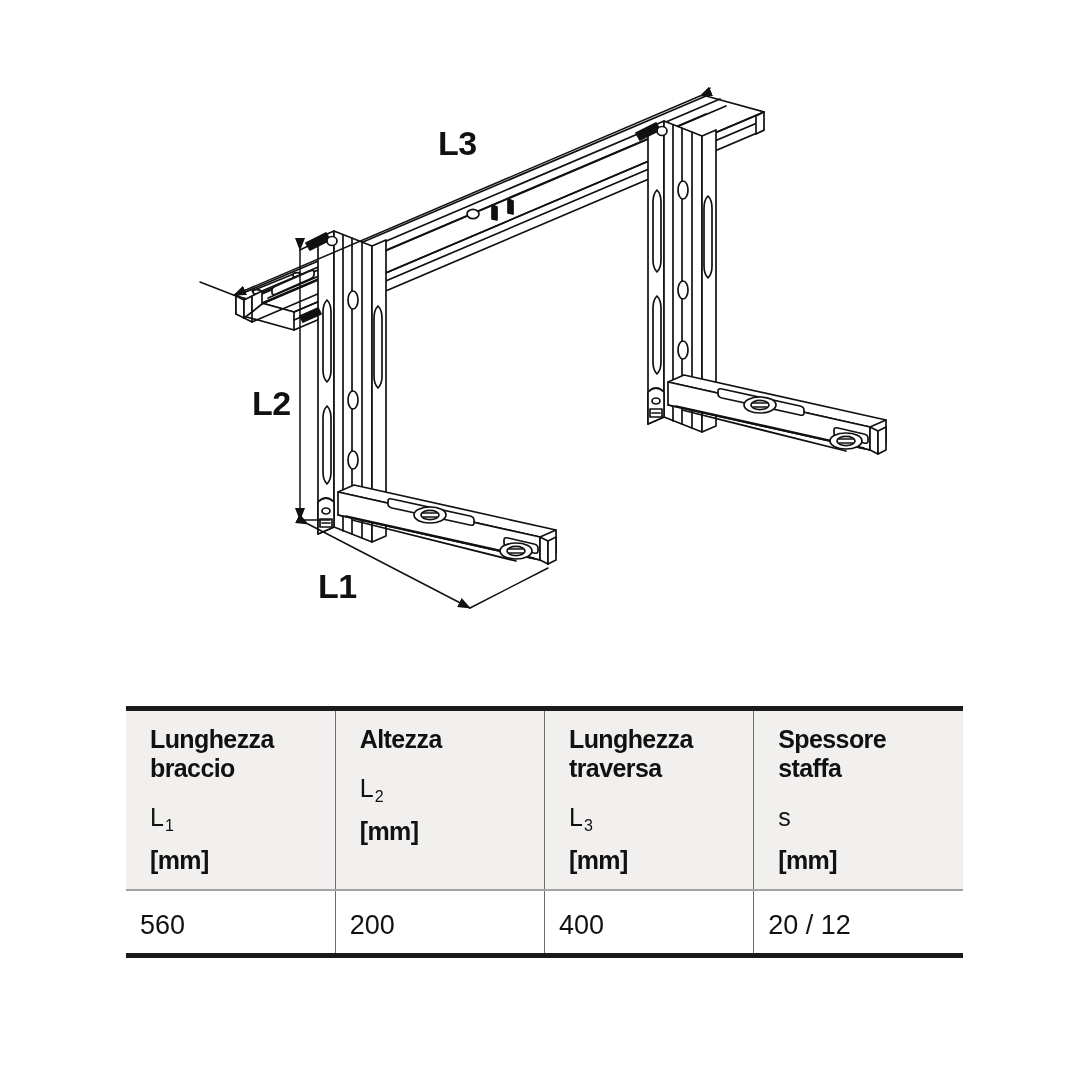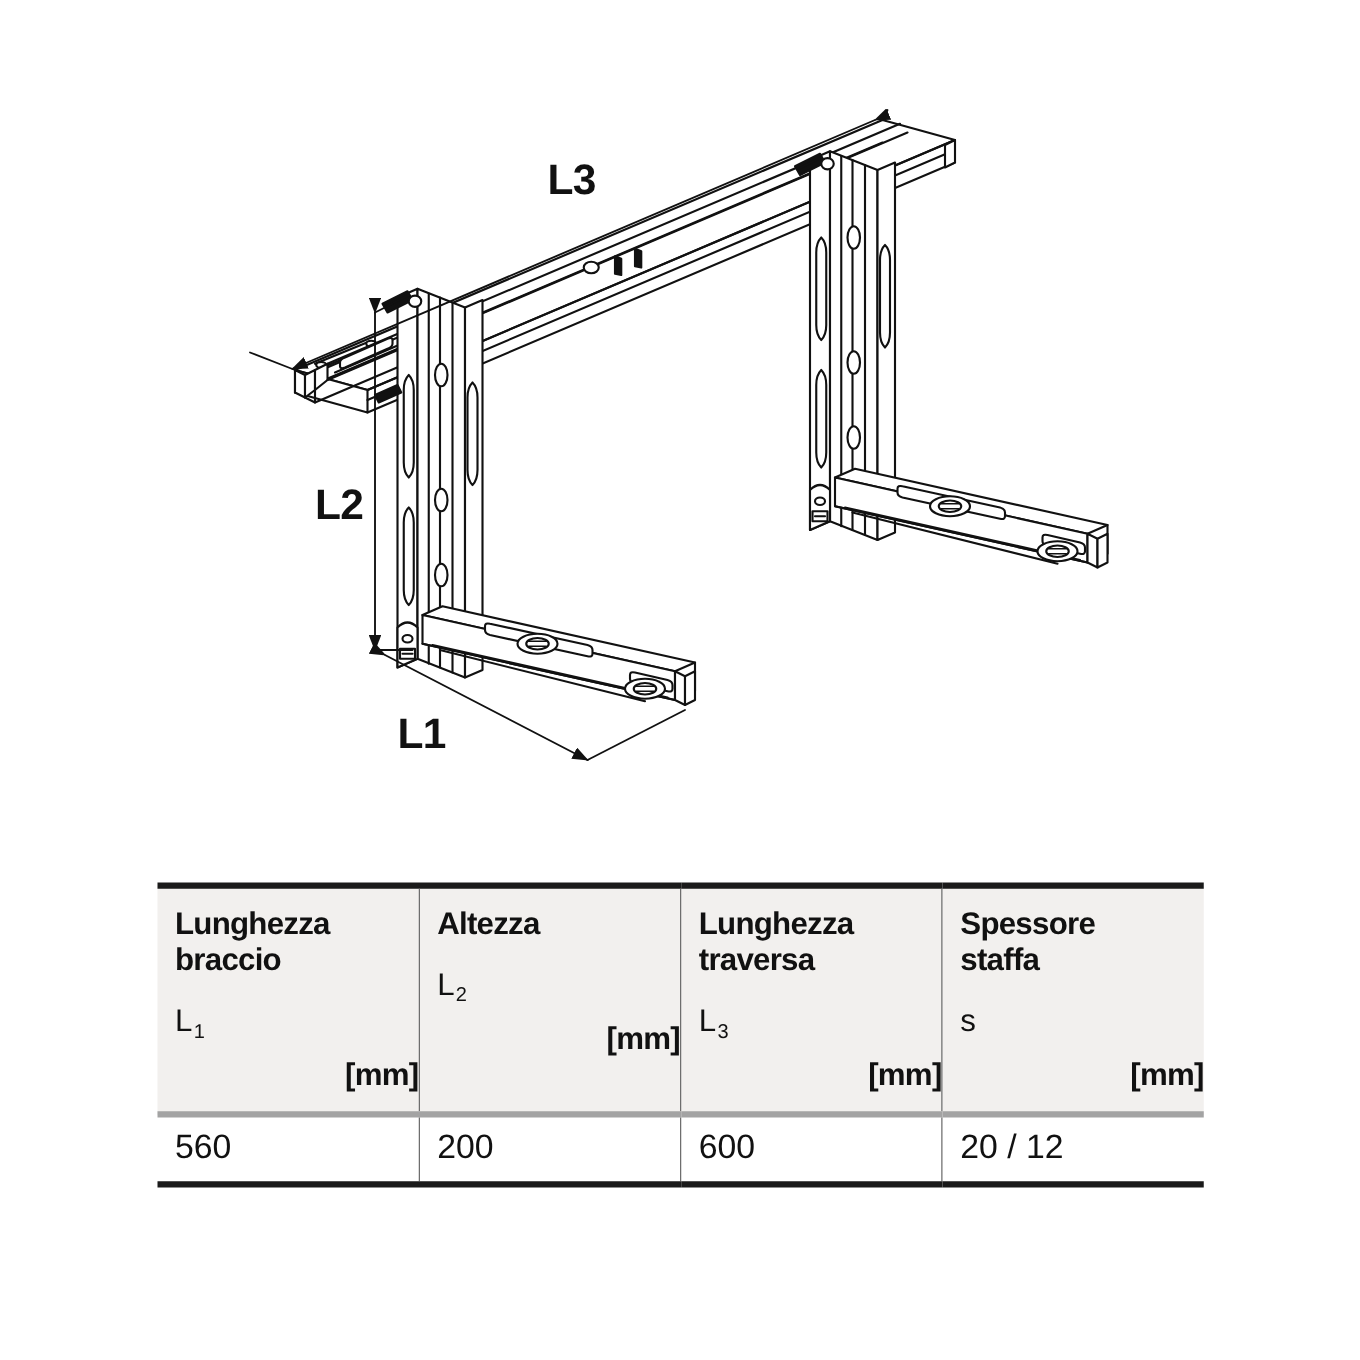--- a/index.html
+++ b/index.html
@@ -51,33 +51,33 @@
     width: 837px;
     table-layout: fixed;
   }
   table.spec col { width: 25%; }
 
   table.spec thead tr {
     background: #f2f0ee;
   }
   table.spec thead th {
     border-top: 5px solid #1a1a1a;
-    border-bottom: 5px solid #a3a3a3;
+    border-bottom: 2px solid #a3a3a3;
     border-left: 1px solid #6e6e6e;
-    padding: 14px 0 16px 14px;
+    padding: 14px 0 16px 24px;
     text-align: left;
     vertical-align: top;
   }
   table.spec thead th:first-child { border-left: none; }
 
   table.spec tbody td {
     background: #ffffff;
     border-bottom: 5px solid #1a1a1a;
     border-left: 1px solid #6e6e6e;
-    padding: 10px 0 14px 14px;
+    padding: 21px 0 14px 14px;
     text-align: left;
     vertical-align: middle;
   }
   table.spec tbody td:first-child { border-left: none; }
 
   .hdr-title {
     display: block;
     font-family: "Liberation Sans", sans-serif;
     font-weight: bold;
     font-size: 25px;
@@ -105,21 +105,20 @@
   }
   .hdr-unit {
     display: block;
     margin-top: 18px;
     font-family: "Liberation Sans", sans-serif;
     font-weight: bold;
     font-size: 25px;
     line-height: 1;
     letter-spacing: -0.6px;
     color: #111111;
-    text-align: right;
   }
   .cell-value {
     font-family: "Liberation Sans", sans-serif;
     font-weight: normal;
     font-size: 27px;
     line-height: 1;
     color: #111111;
   }
 </style>
 </head>
@@ -346,21 +345,21 @@
     </thead>
     <tbody>
       <tr>
         <td>
           <span class="cell-value">560</span>
         </td>
         <td>
           <span class="cell-value">200</span>
         </td>
         <td>
-          <span class="cell-value">600</span>
+          <span class="cell-value">400</span>
         </td>
         <td>
           <span class="cell-value">20 / 12</span>
         </td>
       </tr>
     </tbody>
   </table>
 </div>
 
 </body></html>

